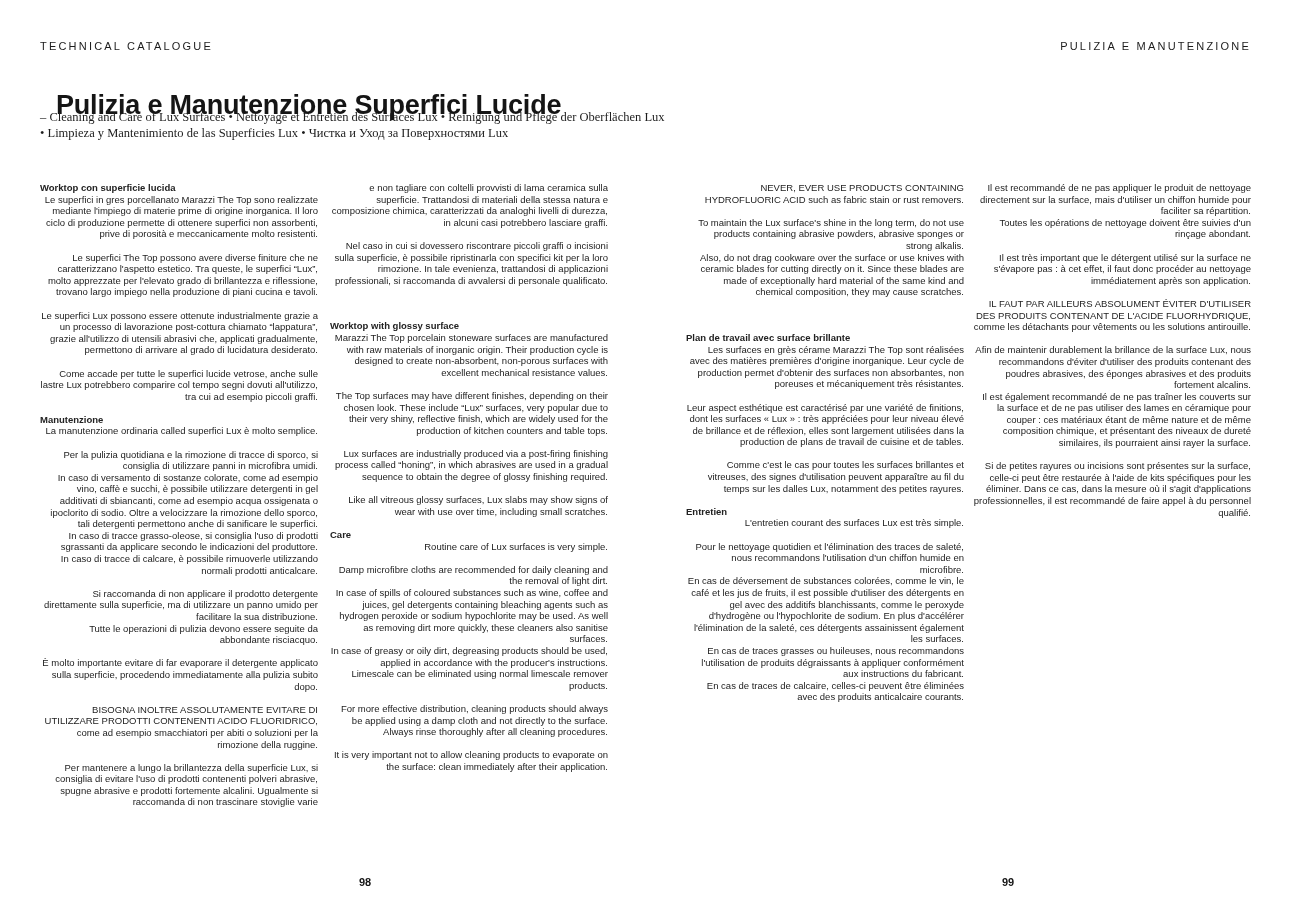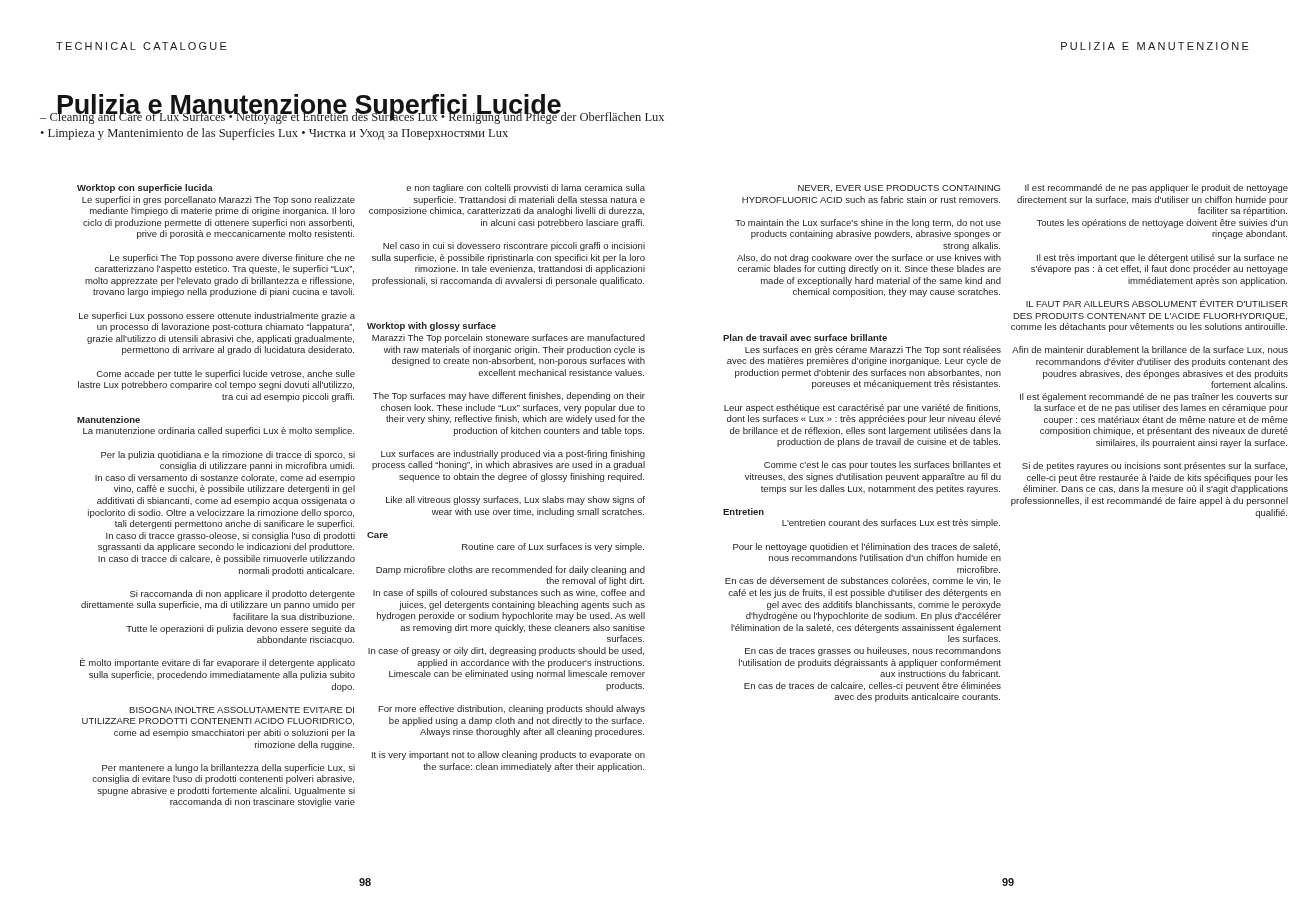--- a/index.html
+++ b/index.html
@@ -6,38 +6,38 @@
   body {
     width: 1291px; height: 920px;
     background: #ffffff;
     font-family: "Liberation Sans", sans-serif;
     color: #1c1c1c;
     overflow: hidden;
   }
   .sheet { position: relative; width: 1291px; height: 920px; background: #ffffff; }
 
   .running-head {
-    position: absolute; top: 40px; left: 56px; right: 40px;
+    position: absolute; top: 40px; left: 40px; right: 40px;
     display: flex; justify-content: space-between;
     font-size: 11px; letter-spacing: 2.2px; font-weight: 500; color: #1c1c1c;
   }
   .page-title {
     position: absolute; top: 74px; left: 40px; margin: 16px;
     font-size: 27px; font-weight: bold; letter-spacing: -0.2px; color: #151515;
   }
   .page-subtitle {
     position: absolute; top: 109px; left: 40px; width: 700px;
     font-family: "Liberation Serif", serif;
     font-size: 12.5px; line-height: 16px; color: #1c1c1c;
     white-space: pre-line;
   }
 
   .col {
     position: absolute; top: 182px; width: 278px;
-    font-size: 9.5px; line-height: 11.6px; color: #222222; margin-left: 37px;
+    font-size: 9.5px; line-height: 11.6px; color: #222222;
   }
   .col .p { margin: 0 0 11.6px 0; white-space: pre-line; text-align: right; }
   .col .h { margin: 0; font-weight: bold; white-space: pre-line; }
   .col .gap { margin-top: 34px; }
 
   .pnum {
     position: absolute; top: 876px;
     font-size: 11px; font-weight: bold; color: #151515; padding-left: 44px;
   }
   .pnum.left { left: 315px; }

